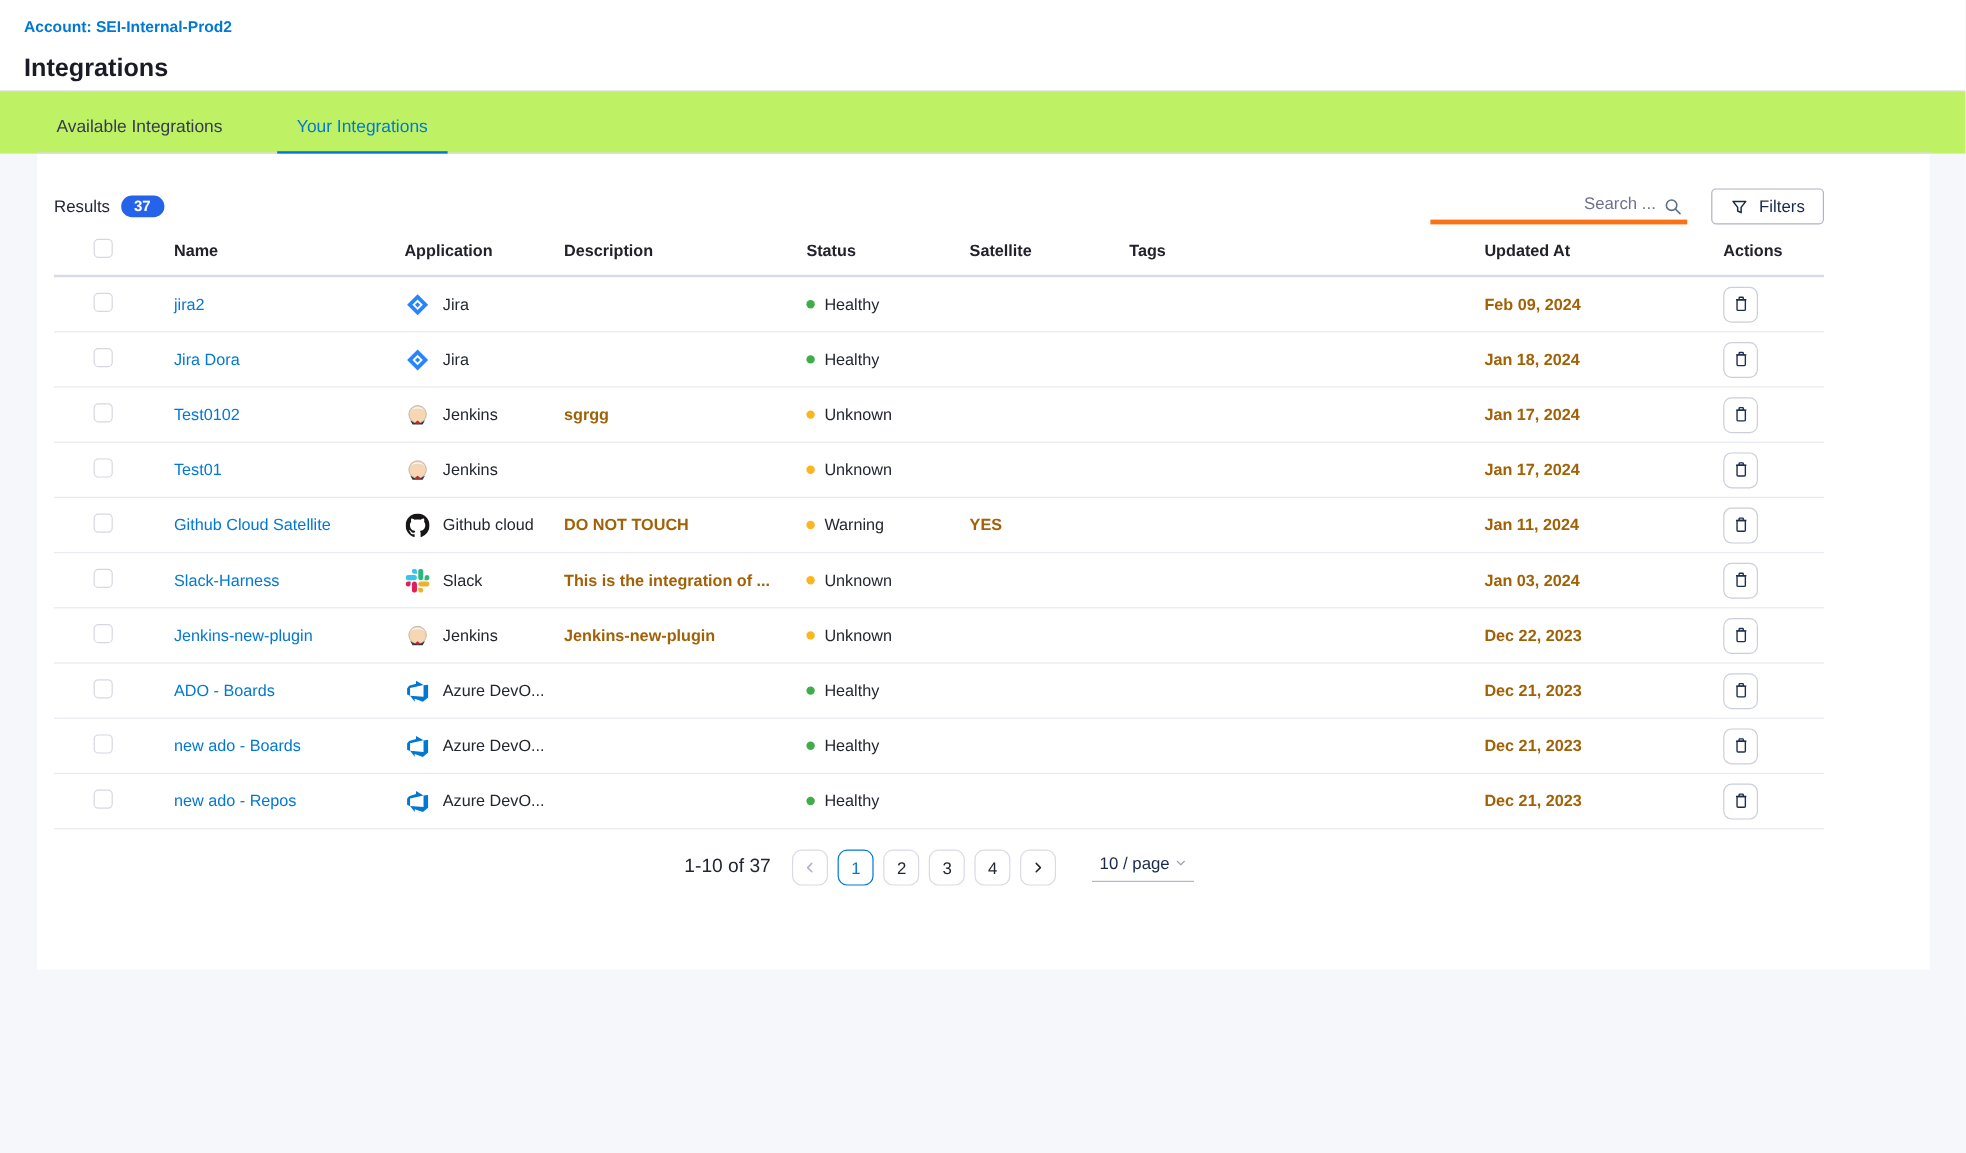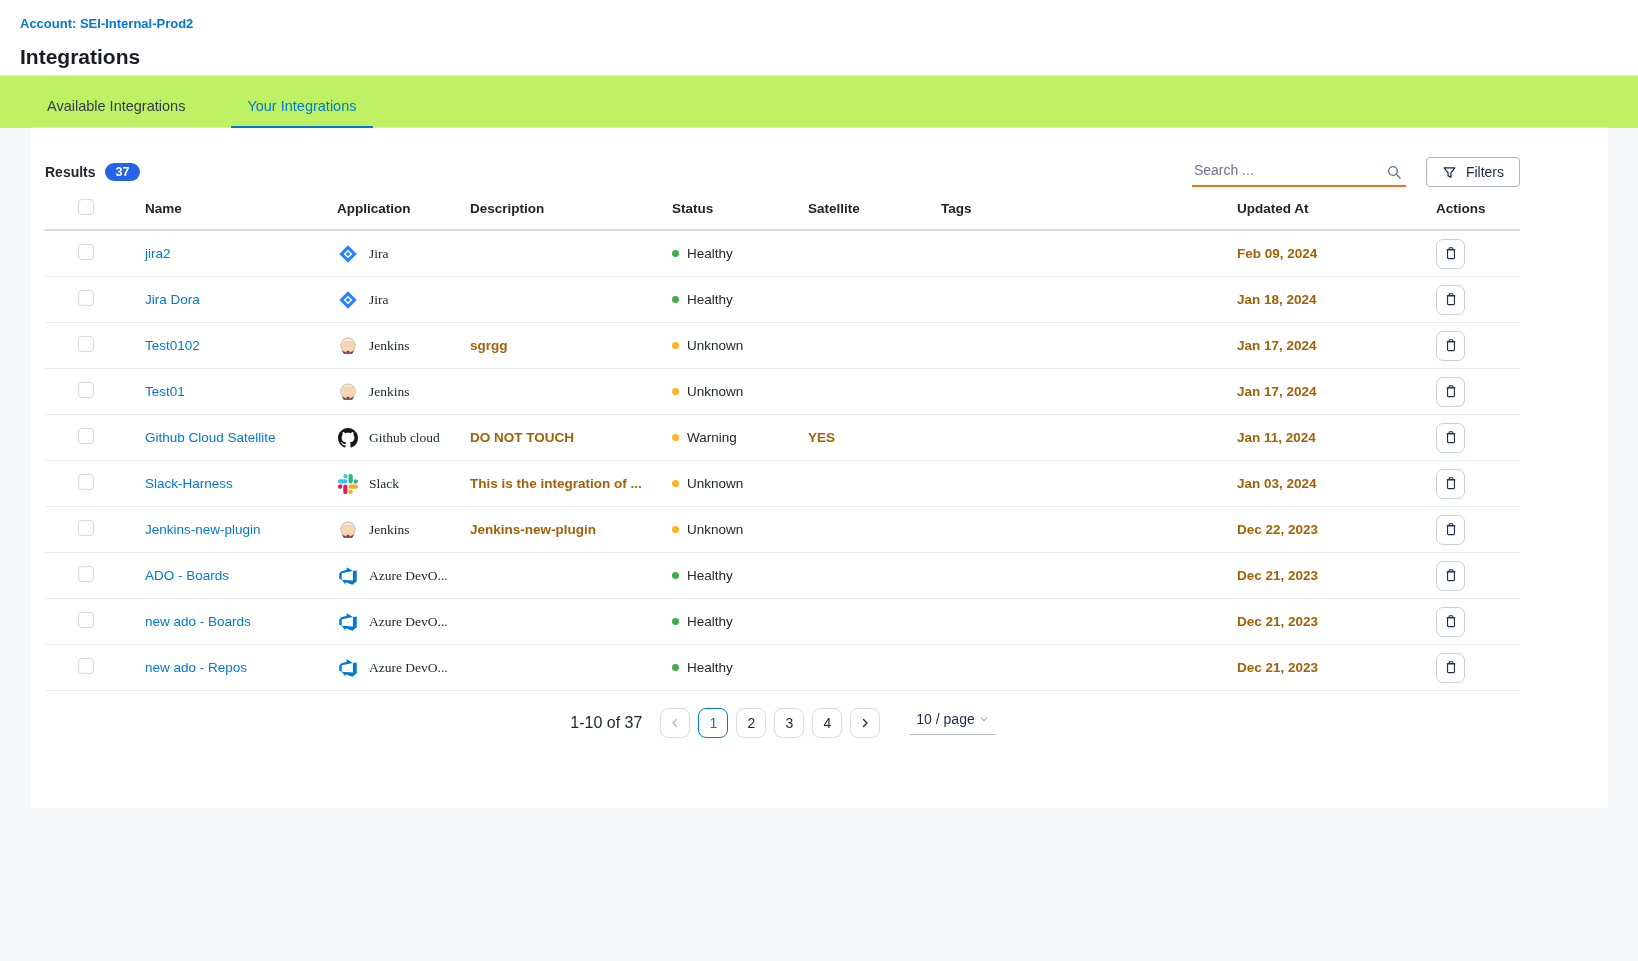--- a/index.html
+++ b/index.html
@@ -18,42 +18,42 @@
   .tabs { display:flex; align-items:flex-end; height:100%; padding-left:31px; }
   .tab { padding:0 16px 14px 16px; margin-right:30px; font-size:14.5px; color:#343b4e; font-weight:500; cursor:pointer; position:relative; }
   .tab.active { color:#0278d5; font-weight:400; }
   .tab.active::after { content:""; position:absolute; left:0; right:0; bottom:0; height:2px; background:#0278d5; z-index:2; }
 
   
   .card { background:#fff; margin-left:31px; width:1577px; min-height:680px; padding:0 88px 0 14px; }
 
   
   .toolbar { display:flex; align-items:center; padding-top:29px; height:59px; }
-  .results-label { font-size:14px; font-weight:700; color:#22272f; }
+  .results-label { font-size:14px; font-weight:400; color:#22272f; }
   .results-badge { margin-left:9px; background:#2563eb; color:#fff; font-size:12.5px; font-weight:600;
     border-radius:999px; padding:3px 11px; line-height:1; }
   .toolbar-right { margin-left:auto; display:flex; align-items:flex-end; gap:20px; }
   .search-wrap { position:relative; width:214px; }
-  .search-input { width:214px; height:28px; border:none; border-bottom:2px solid #f97316; background:transparent;
-    font-size:14px; color:#ec4899; padding:0 26px 4px 2px; outline:none; font-family:inherit; }
+  .search-input { width:214px; height:28px; border:none; border-bottom:4px solid #f97316; background:transparent;
+    font-size:14px; color:#ec4899; padding:0 26px 4px 2px; outline:none; font-family:inherit;text-align:right; }
   .search-input::placeholder { color:#6e7191; }
   .search-icon { position:absolute; right:4px; bottom:7px; width:16px; height:16px; color:#5c7086; }
   .filters-btn { display:flex; align-items:center; gap:9px; height:30px; padding:0 15px; background:#fff;
     border:1px solid #b0b2c6; border-radius:4px; font-size:14px; font-weight:500; color:#15294b; cursor:pointer; font-family:inherit; }
   .filters-btn svg { width:15px; height:15px; }
 
   
   .table { width:1475px; }
   .trow { display:grid; grid-template-columns:67px 192px 133px 202px 136px 133px 296px 199px 1fr;
     padding-left:33px; align-items:center; }
   .thead { height:44px; border-bottom:2px solid #d8dae4; font-size:13.5px; font-weight:700; color:#22222a; }
   .tbody .trow { height:46px; border-bottom:1px solid #e8e9f1; font-size:13.5px; }
   .checkbox { width:16px; height:16px; border:1.5px solid #d6d7e2; border-radius:4px; background:#fff; cursor:pointer; display:inline-block; }
   .name-link { color:#0278d5; font-weight:500; text-decoration:none; cursor:pointer; }
-  .app-cell { display:flex; align-items:center; gap:10px;font-family:Liberation Serif, serif; }
+  .app-cell { display:flex; align-items:center; gap:10px; }
   .app-icon { width:22px; height:22px; display:inline-flex; align-items:center; justify-content:center; flex:none; }
   .app-icon svg { width:20px; height:20px; }
   .status-cell { display:flex; align-items:center; gap:8px; }
   .status-dot { width:7px; height:7px; border-radius:50%; flex:none; }
   .cell-desc, .cell-date, .cell-sat { color:#a16207;font-weight:bold; }
   .delete-btn { width:29px; height:30px; border:1px solid #ccceda; border-radius:7px; background:#fff;
     display:flex; align-items:center; justify-content:center; cursor:pointer; color:#1d2e4e; }
   .delete-btn svg { width:14px; height:15px; }
 
   

